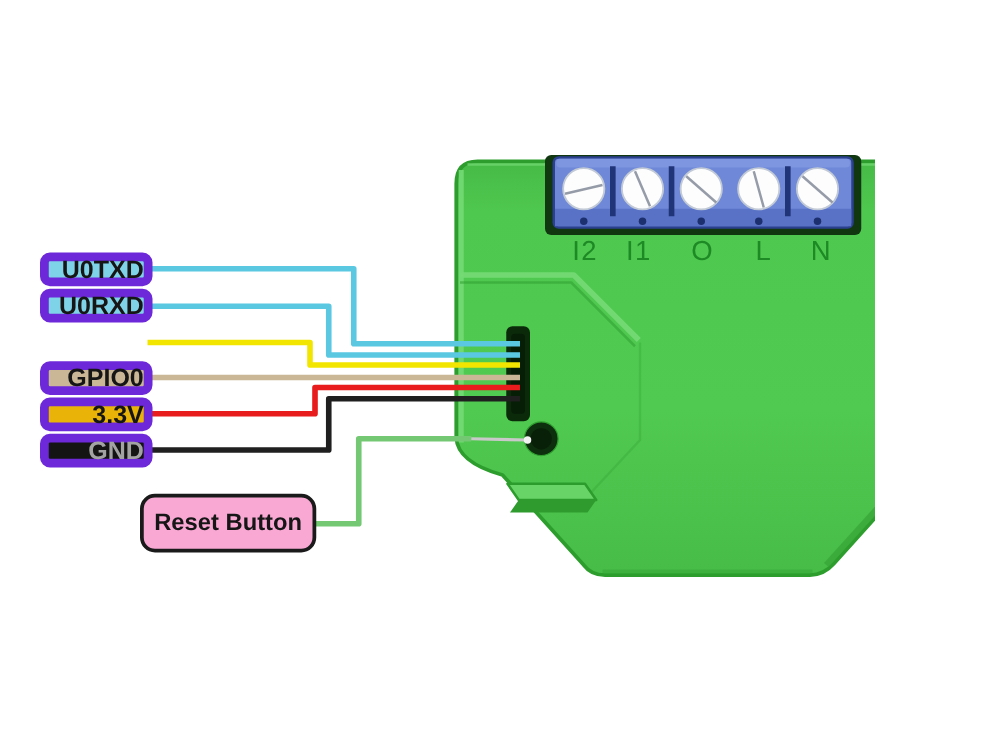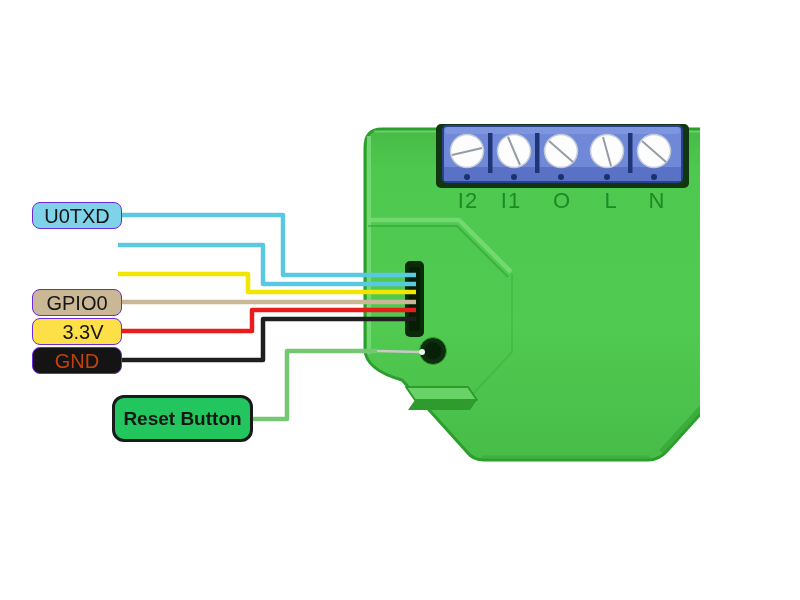--- a/index.html
+++ b/index.html
@@ -1,30 +1,30 @@
 <!DOCTYPE html>
 <html><head>
 <meta charset="utf-8">
 <style>
   html,body{margin:0;padding:0;background:#ffffff;}
   .stage{position:relative;width:700px;height:600px;background:#ffffff;overflow:hidden;
          font-family:"Liberation Sans",sans-serif;}
   .stage svg{position:absolute;left:0;top:0;}
   .pin{position:absolute;left:32px;width:90px;height:27px;box-sizing:border-box;
-       border:1px solid #6d28d9;border-radius:8px;display:flex;align-items:center;
-       justify-content:center;font-weight:normal;font-size:20px;color:#161616;
+       border:7px solid #6d28d9;border-radius:8px;display:flex;align-items:center;
+       justify-content:flex-end;font-weight:bold;font-size:20px;color:#161616;
        letter-spacing:0px;line-height:1;}
   .pin-cyan{background:#7fd3e8;}
   .pin-yellow{background:#f6e90e;}
   .pin-tan{background:#c9b795;}
-  .pin-red{background:#fde047;padding-left:12px;}
-  .pin-black{background:#141414;color:#c2410c;}
+  .pin-red{background:#eab308;padding-left:12px;}
+  .pin-black{background:#141414;color:#a3a3a3;}
   .reset-label{position:absolute;left:112px;top:395px;width:141px;height:47px;
        box-sizing:border-box;border:3px solid #1a1a1a;border-radius:12px;
-       background:#22c55e;display:flex;flex-direction:column;align-items:center;
+       background:#f9a8d4;display:flex;flex-direction:column;align-items:center;
        justify-content:center;font-weight:bold;font-size:19px;line-height:20px;
        color:#161616;}
   .term-label{font-size:22px;letter-spacing:1px;fill:#1e8a25;}
 </style>
 </head>
 <body>
 
 <div class="stage">
 
 <svg width="800" height="600" viewBox="0 0 800 600">
@@ -115,20 +115,23 @@
     <path d="M 118 360 H 263 V 319 H 416" stroke="#1f1f1f" stroke-width="4.5"></path>
     <path d="M 248 419 H 287 V 351 H 377" stroke="#74c874" stroke-width="4.5"></path>
     <path d="M 377 351 L 421 352" stroke="#c9c9c9" stroke-width="2.5"></path>
     <circle cx="422" cy="352" r="3" fill="#f2f2f2" stroke="none"></circle>
   </g>
 </svg>
 
 <div class="pin pin-cyan" style="top:202px">
       <span>U0TXD</span>
     </div>
+<div class="pin pin-cyan" style="top:231px">
+      <span>U0RXD</span>
+    </div>
 <div class="pin pin-tan" style="top:289px">
       <span>GPIO0</span>
     </div>
 <div class="pin pin-red" style="top:318px">
       <span>3.3V</span>
     </div>
 <div class="pin pin-black" style="top:347px">
       <span>GND</span>
     </div>
 

